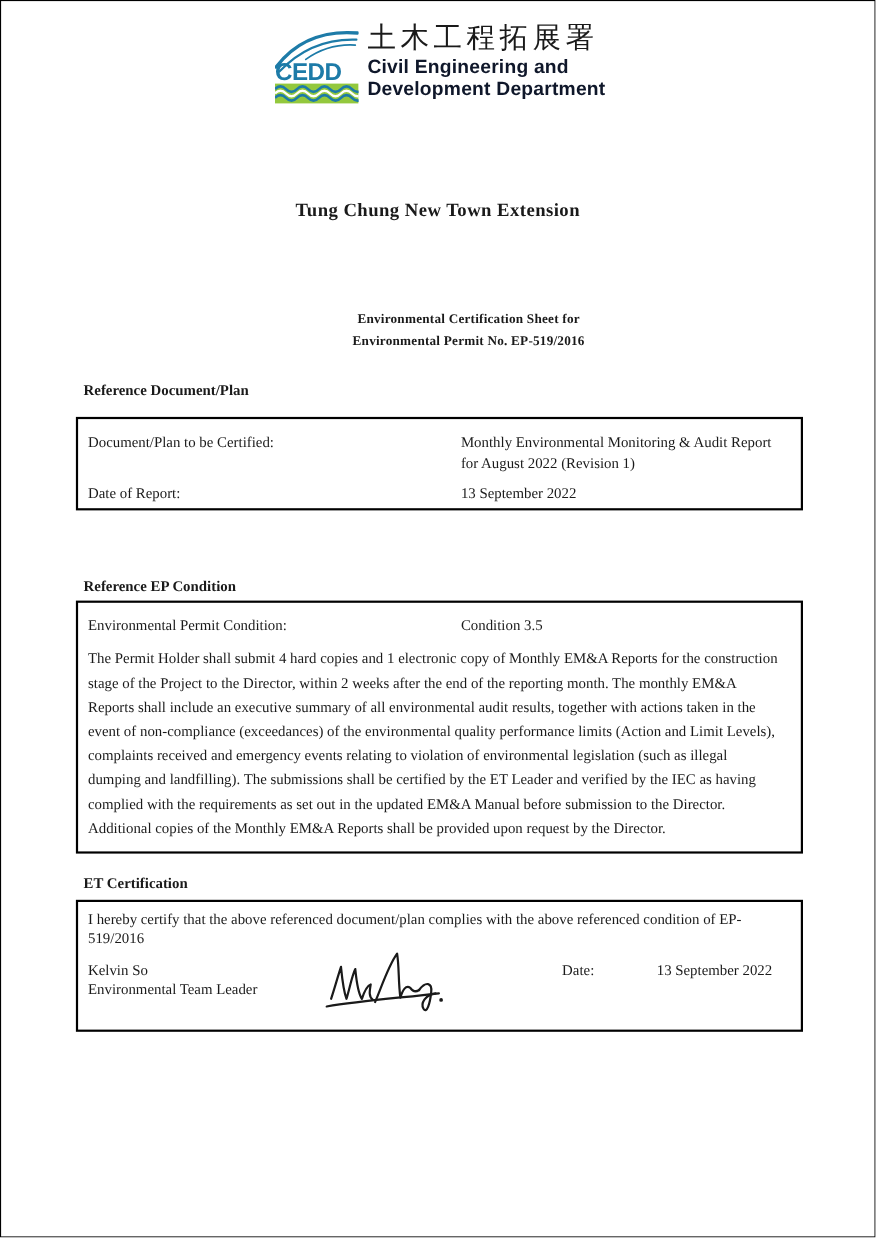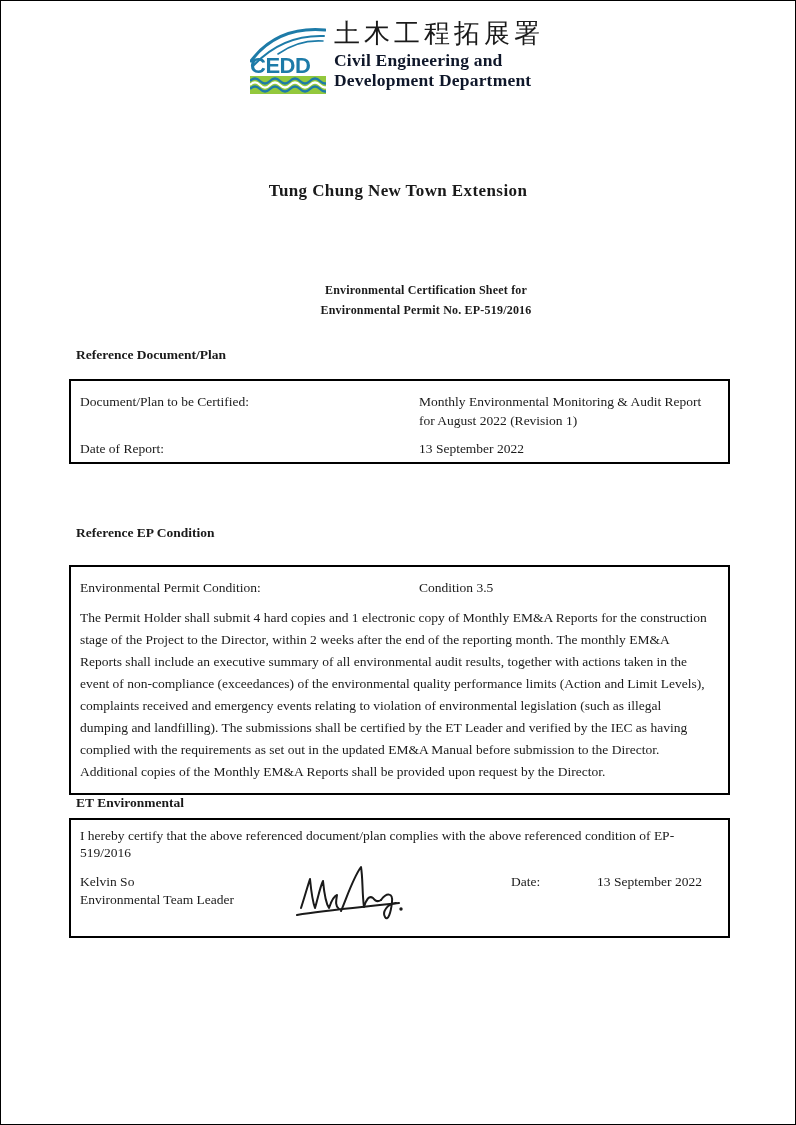--- a/index.html
+++ b/index.html
@@ -8,21 +8,21 @@
     width:794px; height:1123px;
     border:1px solid #000;
     background:#fff;
     font-family:"Liberation Serif", serif;
     color:#1a1a1a;
     overflow:hidden;
   }
   
   .logo-row { position:absolute; top:13px; left:249px; display:flex; }
   .logo-icon-svg { display:block; }
-  .logo-text { margin-left:8px; padding-top:3px; font-family:Liberation Serif, serif; }
+  .logo-text { margin-left:8px; padding-top:3px; font-family:Liberation Sans, sans-serif; }
   .logo-cn { font-size:26px; line-height:34px; letter-spacing:4px; color:#1a1a1a; white-space:nowrap; }
   .logo-en { font-size:17.5px; line-height:19.5px; font-weight:bold; color:#0f172a; letter-spacing:0.2px; white-space:nowrap; }
   
   .project-title {
     position:absolute; top:180px; left:0; width:100%;
     text-align:center; font-size:17px; font-weight:bold; letter-spacing:0.4px;
   }
   .doc-title {
     position:absolute; top:279px; left:0; width:100%;
     text-align:center; font-size:12px; font-weight:bold; line-height:20px; letter-spacing:0.2px;padding-left:28px;
@@ -32,21 +32,21 @@
   .sec1-heading { top:346px; }
   .sec2-heading { top:524px; }
   .sec3-heading { top:794px; }
   .box {
     position:absolute; left:68px; width:661px;
     border:2px solid #000; box-sizing:border-box;
     font-size:13.5px;
     padding-left:7px;
   }
   .box1 { top:378px; height:85px; padding:11px 9px 0 9px; }
-  .box2 { top:545px; min-height:196px; padding:11px 19px 10px 9px;margin-top:19px; }
+  .box2 { top:545px; min-height:196px; padding:11px 19px 10px 9px; }
   .box3 { top:817px; height:120px; }
   .kv-row { display:flex; line-height:19px;gap:47px; }
   .kv-row + .kv-row { margin-top:9px; }
   .kv-label { width:292px; flex-shrink:0; }
   .kv-value { flex:1; padding-right:4px; }
   .cond-text { margin-top:10px; line-height:22px; text-align:left; }
   
   .statement { position:absolute; top:8px; left:9px; width:636px; line-height:16.5px; }
   .signatory-name  { position:absolute; top:53px; left:9px; line-height:17px; }
   .signatory-title { position:absolute; top:71px; left:9px; line-height:17px; }
@@ -101,21 +101,21 @@
 
   <div class="sec-heading sec2-heading">Reference EP Condition</div>
   <div class="box box2">
     <div class="kv-row">
       <div class="kv-label">Environmental Permit Condition:</div>
       <div class="kv-value">Condition 3.5</div>
     </div>
     <div class="cond-text">The Permit Holder shall submit 4 hard copies and 1 electronic copy of Monthly EM&amp;A Reports for the construction stage of the Project to the Director, within 2 weeks after the end of the reporting month.  The monthly EM&amp;A Reports shall include an executive summary of all environmental audit results, together with actions taken in the event of non-compliance (exceedances) of the environmental quality performance limits (Action and Limit Levels), complaints received and emergency events relating to violation of environmental legislation (such as illegal dumping and landfilling).  The submissions shall be certified by the ET Leader and verified by the IEC as having complied with the requirements as set out in the updated EM&amp;A Manual before submission to the Director.  Additional copies of the Monthly EM&amp;A Reports shall be provided upon request by the Director.</div>
   </div>
 
-  <div class="sec-heading sec3-heading">ET Environmental</div>
+  <div class="sec-heading sec3-heading">ET Certification</div>
   <div class="box box3">
     <div class="statement">I hereby certify that the above referenced document/plan complies with the above referenced condition of EP-519/2016</div>
     <div class="signatory-name">Kelvin So</div>
     <div class="signatory-title">Environmental Team Leader</div>
     <svg class="signature-svg" width="112" height="66" viewBox="0 0 112 66">
       <g fill="none" stroke="#1a1a1a" stroke-width="2" stroke-linecap="round" stroke-linejoin="round">
         <path d="M8,46 C11,37 14,26 17,17 C18,27 19,38 22,46 C25,36 27,25 30,19 C31,29 32,40 36,46 C38,40 41,34 44,33 C43,39 42,44 46,47"></path>
         <path d="M48,49 C54,35 60,16 68,5 C70,17 69,31 71,45 C73,38 76,33 80,36 C82,39 85,40 88,38"></path>
         <path d="M88,38 C94,30 100,31 99,40 C98,50 95,60 92,55 C89,50 94,42 103,41"></path>
         <path d="M4,53 C34,48 72,45 106,41"></path>

